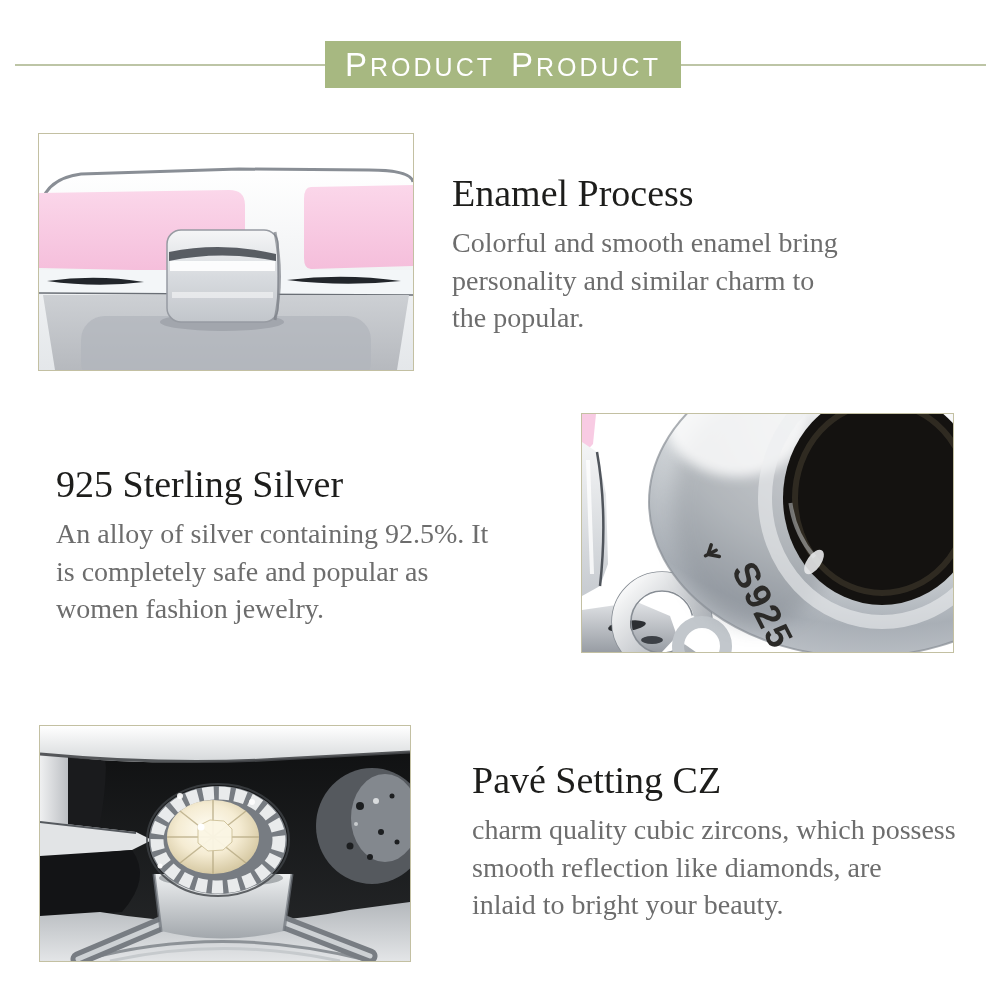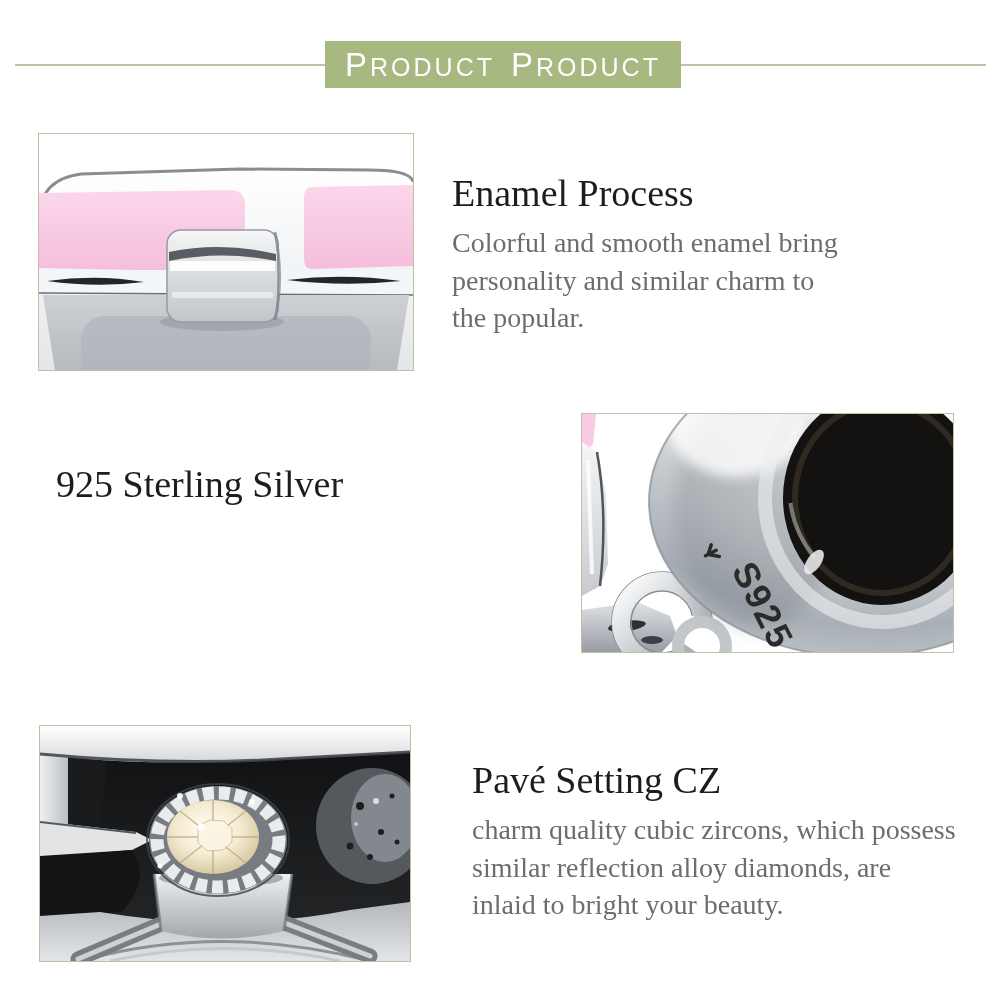--- a/index.html
+++ b/index.html
@@ -107,20 +107,25 @@
     <h2>Enamel Process</h2>
     <div class="body">
       <div>Colorful and smooth enamel bring</div>
       <div>personality and similar charm to</div>
       <div>the popular.</div>
     </div>
   </div>
 
   <div class="tblock" id="text-silver">
     <h2>925 Sterling Silver</h2>
+    <div class="body">
+      <div>An alloy of silver containing 92.5%. It</div>
+      <div>is completely safe and popular as</div>
+      <div>women fashion jewelry.</div>
+    </div>
   </div>
   <div class="figure" id="fig-silver">
     <svg viewBox="0 0 371 238" preserveAspectRatio="none">
       <defs>
         <radialGradient id="g2ring" cx="0.55" cy="0.2" r="0.9">
           <stop offset="0" stop-color="#ffffff"></stop>
             <stop offset="0.3" stop-color="#f2f3f5"></stop>
           <stop offset="0.55" stop-color="#d4d8db"></stop>
             <stop offset="0.78" stop-color="#a9afb6"></stop>
           <stop offset="1" stop-color="#c7cbd0"></stop>
@@ -263,18 +268,18 @@
       <circle cx="161" cy="101" r="3.5" fill="#ffffff"></circle>
       <circle cx="140" cy="70" r="3" fill="#ffffff" opacity="0.9"></circle>
       <circle cx="212" cy="76" r="3" fill="#ffffff" opacity="0.9"></circle>
       <circle cx="120" cy="140" r="2.5" fill="#ffffff" opacity="0.9"></circle>
     </svg>
   </div>
   <div class="tblock" id="text-cz">
     <h2>Pavé Setting CZ</h2>
     <div class="body">
       <div>charm quality cubic zircons, which possess</div>
-      <div>similar reflection alloy diamonds, are</div>
+      <div>smooth reflection like diamonds, are</div>
       <div>inlaid to bright your beauty.</div>
     </div>
   </div>
 
 </div>
 
 </body></html>

